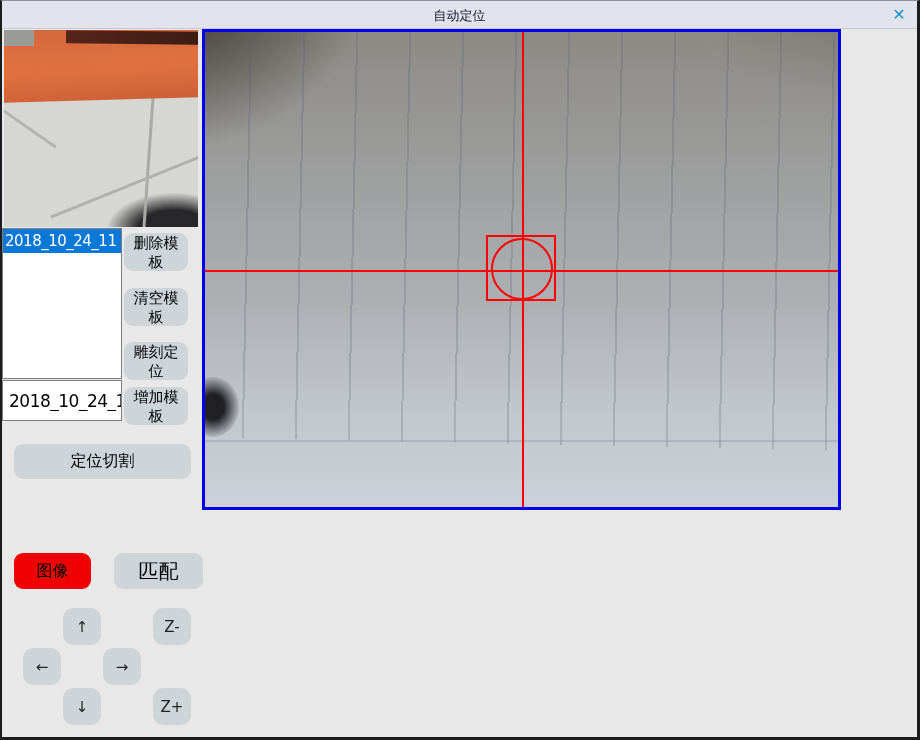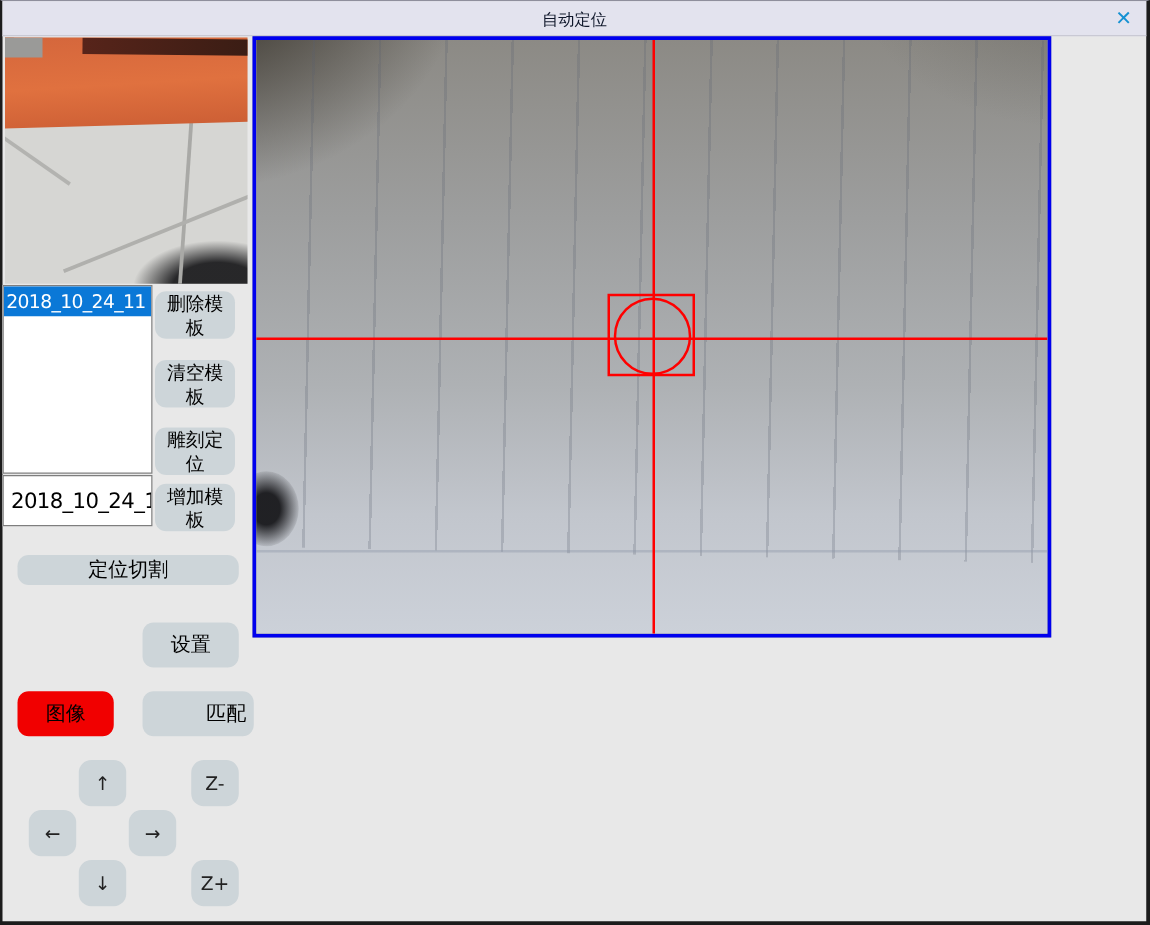--- a/index.html
+++ b/index.html
@@ -41,25 +41,25 @@
   .nameinput{position:absolute;left:0;top:379px;width:120px;height:41px;background:#fff;
              border:1px solid #7e7e7e;box-sizing:border-box;font-size:17px;color:#000;
              font-family:"DejaVu Sans","Liberation Sans",sans-serif;
              padding:0 0 0 6px;letter-spacing:-.5px;outline:none;}
   
   .btn{position:absolute;background:#cdd5d9;border:none;border-radius:9px;color:#000;
        font-size:15px;text-align:center;cursor:pointer;
        font-family:"DejaVu Sans","Liberation Sans",sans-serif;}
   .sidebtn{left:122px;width:64px;height:38px;}
   #btn-delete{top:232px;} #btn-clear{top:287px;} #btn-engrave{top:341px;} #btn-add{top:386px;border-radius:9px;}
-  #btn-cut{left:12px;top:443px;width:177px;height:24px;font-size:16px;}
+  #btn-cut{left:12px;top:443px;width:177px;height:35px;font-size:16px;}
   #btn-cal{left:12px;top:497px;width:77px;height:36px;font-size:16px;}
   #btn-set{left:112px;top:497px;width:77px;height:36px;font-size:16px;}
   #btn-img{left:12px;top:552px;width:77px;height:36px;font-size:16px;background:#f10000;}
-  #btn-match{left:112px;top:552px;width:89px;height:36px;font-size:16px;text-align:right;}
+  #btn-match{left:112px;top:552px;width:89px;height:36px;font-size:20px;}
   .jog{width:38px;height:37px;border-radius:10px;font-size:15px;color:#222;}
   #jog-up{left:61px;top:607px;} #jog-zminus{left:151px;top:607px;}
   #jog-left{left:21px;top:647px;} #jog-right{left:101px;top:647px;}
   #jog-down{left:61px;top:687px;} #jog-zplus{left:151px;top:687px;}
   
   .camera{position:absolute;left:200px;top:28px;width:633px;height:475px;
           border:3px solid #0000ee;background:#a7a9ab;overflow:hidden;}
   .cam-bg{position:absolute;inset:0;
       background:
         radial-gradient(ellipse 300px 250px at -50px -60px, rgba(45,40,32,.6) 30%, rgba(45,40,32,0) 72%),
@@ -104,21 +104,20 @@
   </div>
 
   <input class="nameinput" type="text" value="2018_10_24_11" style="">
 
   <button class="btn sidebtn" id="btn-delete">删除模板</button>
   <button class="btn sidebtn" id="btn-clear">清空模板</button>
   <button class="btn sidebtn" id="btn-engrave">雕刻定位</button>
   <button class="btn sidebtn" id="btn-add">增加模板</button>
 
   <button class="btn" id="btn-cut">定位切割</button>
-  <button class="btn" id="btn-set">设置</button>
   <button class="btn" id="btn-img">图像</button>
   <button class="btn" id="btn-match">匹配</button>
 
   <button class="btn jog" id="jog-up">↑</button>
   <button class="btn jog" id="jog-zminus">Z-</button>
   <button class="btn jog" id="jog-left">←</button>
   <button class="btn jog" id="jog-right">→</button>
   <button class="btn jog" id="jog-down">↓</button>
   <button class="btn jog" id="jog-zplus">Z+</button>
 

